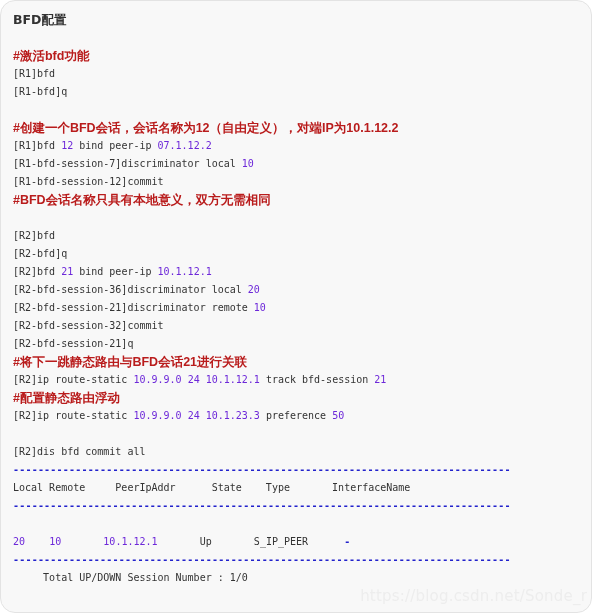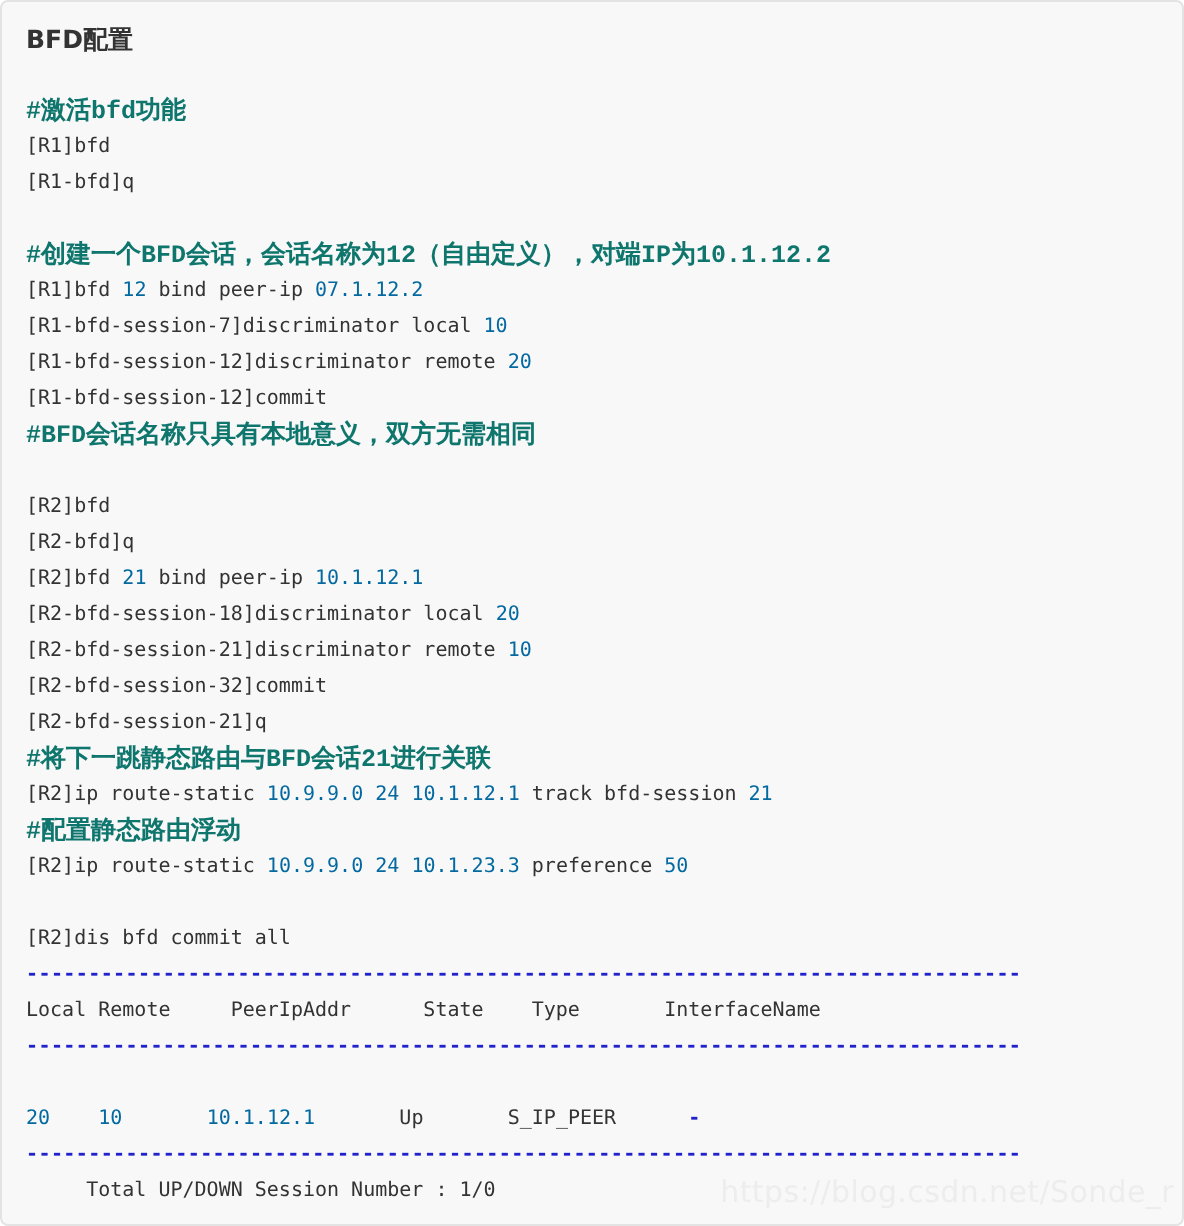--- a/index.html
+++ b/index.html
@@ -13,46 +13,46 @@
     overflow: hidden;
     font-family: "DejaVu Sans Mono", "Liberation Mono", monospace;
   }
   #code-block {
     position: relative;
     box-sizing: border-box;
     width: 592px;
     height: 613px;
     background: #f8f8f8;
     border: 1px solid #e3e3e3;
-    border-radius: 4px;
+    border-radius: 15px;
     padding: 10px 0 0 12px;
     overflow: hidden;
   }
   .line {
     height: 18px;
     line-height: 18px;
     font-size: 10px;
     white-space: pre;
     color: #333333;
     letter-spacing: 0px;
   }
   .line.blank { color: transparent; }
   .title {
     font-weight: bold;
     color: #333333;
     font-size: 12.5px;
     font-family: "DejaVu Sans", "Liberation Sans", sans-serif;
   }
   .cmt {
-    color: #0f766e;
-    font-family: Liberation Mono, monospace;
+    color: #b91c1c;
+    font-family: Liberation Sans, sans-serif;
     font-size: 12.5px;
     font-weight: bold;
   }
-  .num { color: #0369a1; }
+  .num { color: #6d28d9; }
   .dash {
     color: #2222cc;
     font-weight: bold;
     letter-spacing: 0.2px;
   }
   .watermark {
     position: absolute;
     right: 4px;
     bottom: 7px;
     font-family: "DejaVu Sans", "Liberation Sans", sans-serif;
@@ -70,28 +70,27 @@
   <div id="code-lines">
       <div class="line title">BFD配置</div>
       <div class="line blank">&nbsp;</div>
       <div class="line cmt">#激活bfd功能</div>
       <div class="line">[R1]bfd</div>
       <div class="line">[R1-bfd]q</div>
       <div class="line blank">&nbsp;</div>
       <div class="line cmt">#创建一个BFD会话，会话名称为12（自由定义），对端IP为10.1.12.2</div>
       <div class="line"><span>[R1]bfd </span><span class="num">12</span><span> bind peer-ip </span><span class="num">07.1.12.2</span></div>
       <div class="line"><span>[R1-bfd-session-7]discriminator local </span><span class="num">10</span></div>
-      <div class="line"><span>[R1-bfd-session-12]discriminator remote </span><span class="num">20</span></div>
       <div class="line"><span>[R1-bfd-session-12]commit</span></div>
       <div class="line cmt">#BFD会话名称只具有本地意义，双方无需相同</div>
       <div class="line blank">&nbsp;</div>
       <div class="line"><span>[R2]bfd</span></div>
       <div class="line"><span>[R2-bfd]q</span></div>
       <div class="line"><span>[R2]bfd </span><span class="num">21</span><span> bind peer-ip </span><span class="num">10.1.12.1</span></div>
-      <div class="line"><span>[R2-bfd-session-18]discriminator local </span><span class="num">20</span></div>
+      <div class="line"><span>[R2-bfd-session-36]discriminator local </span><span class="num">20</span></div>
       <div class="line"><span>[R2-bfd-session-21]discriminator remote </span><span class="num">10</span></div>
       <div class="line"><span>[R2-bfd-session-32]commit</span></div>
       <div class="line"><span>[R2-bfd-session-21]q</span></div>
       <div class="line cmt">#将下一跳静态路由与BFD会话21进行关联</div>
       <div class="line"><span>[R2]ip route-static </span><span class="num">10.9.9.0</span><span> </span><span class="num">24</span><span> </span><span class="num">10.1.12.1</span><span> track bfd-session </span><span class="num">21</span></div>
       <div class="line cmt">#配置静态路由浮动</div>
       <div class="line"><span>[R2]ip route-static </span><span class="num">10.9.9.0</span><span> </span><span class="num">24</span><span> </span><span class="num">10.1.23.3</span><span> preference </span><span class="num">50</span></div>
       <div class="line blank">&nbsp;</div>
       <div class="line"><span>[R2]dis bfd commit all</span></div>
       <div class="line dash">--------------------------------------------------------------------------------</div>

